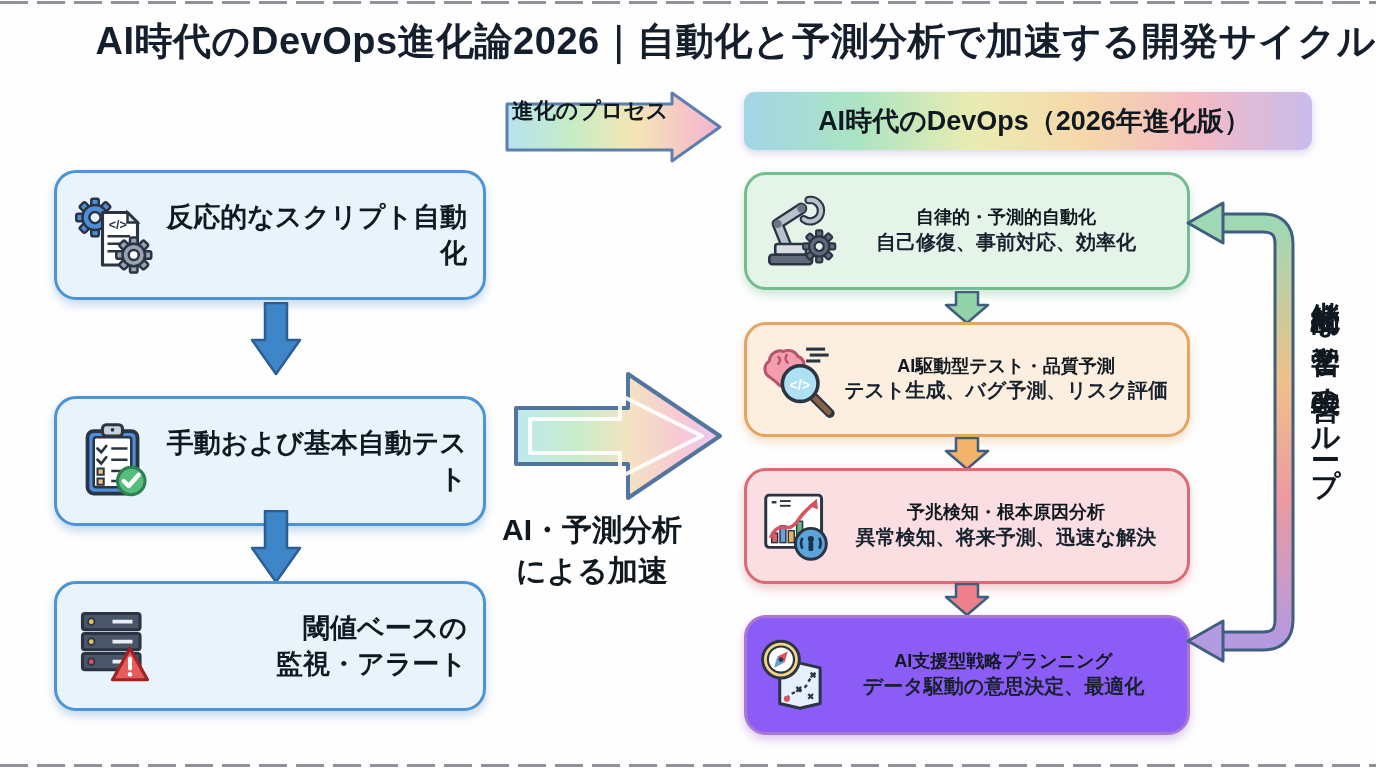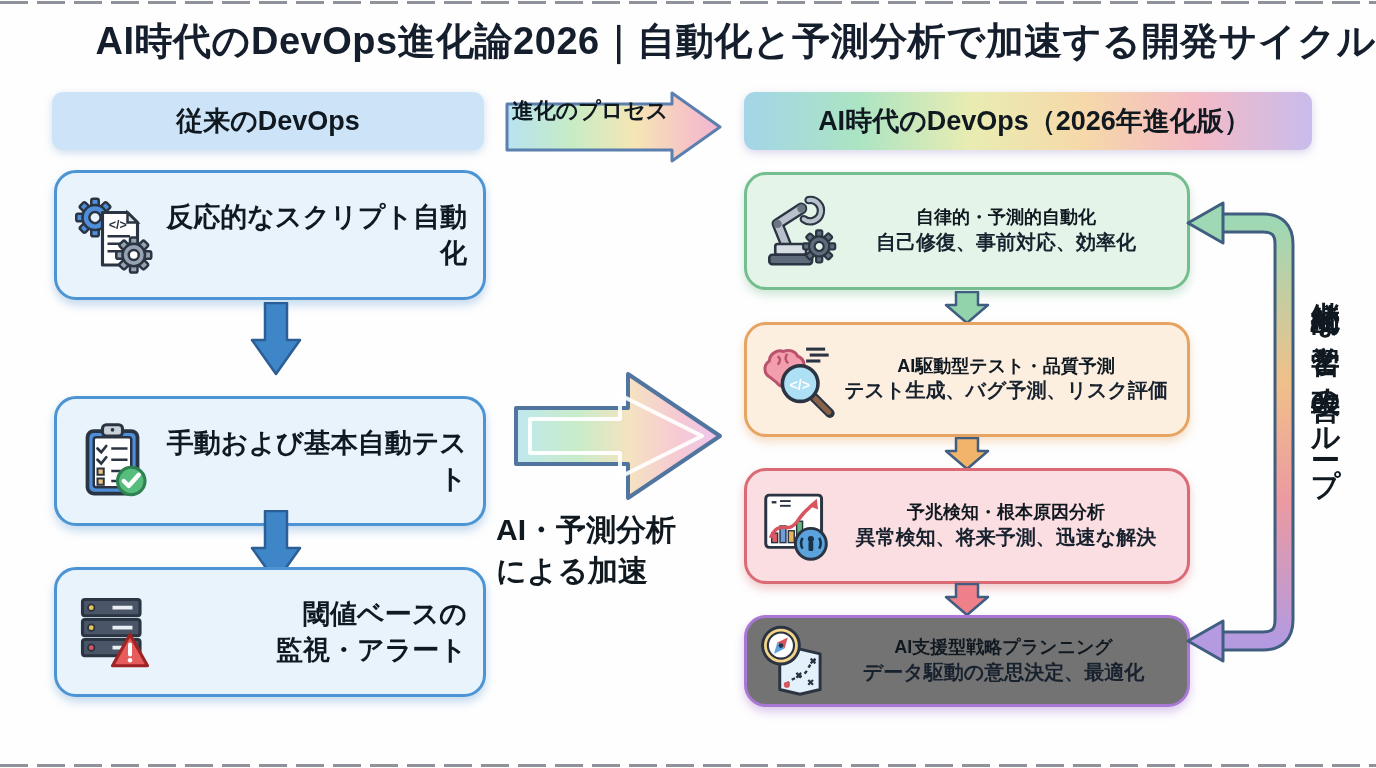--- a/index.html
+++ b/index.html
@@ -38,45 +38,42 @@
 
   .rbox { position:absolute; left:744px; width:446px; border-radius:22px;
     display:flex; align-items:center; padding:0 12px 0 14px; }
   .rbox .icon { width:76px; height:76px; flex:0 0 76px; }
   .rbox .txt { flex:1; text-align:center; }
   .rbox .t1 { font-size:18px; font-weight:800; color:#101820; line-height:1.25; }
   .rbox .t2 { font-size:20px; font-weight:700; color:#18222e; }
   .rbox-green  { top:172px; height:118px; background:#e4f4e8; border:3.5px solid #74bd8e; box-shadow:0 5px 10px rgba(116,189,142,.35); }
   .rbox-orange { top:322px; height:115px; background:#fcefe0; border:3.5px solid #e5a462; box-shadow:0 5px 10px rgba(229,164,98,.35); }
   .rbox-red    { top:468px; height:116px; background:#fadee1; border:3.5px solid #da6a74; box-shadow:0 5px 10px rgba(218,106,116,.35); }
-  .rbox-purple { top:615px; height:92px; background:#737373; border:3.5px solid #a978d5; box-shadow:0 5px 10px rgba(169,120,213,.4);padding-left:9px; }
+  .rbox-purple { top:615px; height:120px; background:#8b5cf6; border:3.5px solid #a978d5; box-shadow:0 5px 10px rgba(169,120,213,.4);padding-left:9px; }
 
   .dn-arrow { position:absolute; }
   .big-arrow { position:absolute; left:508px; top:366px; width:222px; height:140px; }
-  .accel { position:absolute; left:496px; top:510px; width:240px; 
+  .accel { position:absolute; left:472px; top:510px; width:240px; text-align:center;
     font-size:30px; font-weight:900; color:#101820; line-height:1.35; }
 
   .loop-svg { position:absolute; left:1185px; top:195px; width:120px; height:478px; }
   .loop-label { position:absolute; left:1306px; top:278px; height:400px;
     writing-mode:vertical-rl; text-orientation:mixed;
     font-size:29px; font-weight:800; color:#101820; letter-spacing:3px; }
 </style>
 </head>
 <body>
 
 <div class="canvas">
 
   <div class="edge-line edge-top"></div>
   <div class="edge-line edge-bottom"></div>
 
   <div class="title">AI時代のDevOps進化論2026｜自動化と予測分析で加速する開発サイクル</div>
 
-  <div class="hdr hdr-left">
-    <span>従来のDevOps</span>
-  </div>
 
   <svg class="proc-arrow" viewBox="0 0 220 74">
     <defs>
       <linearGradient id="pg" x1="0" y1="0" x2="1" y2="0">
         <stop offset="0" stop-color="#b8e2f0"></stop>
           <stop offset=".3" stop-color="#c6ecc6"></stop>
         <stop offset=".6" stop-color="#f5e6b4"></stop>
           <stop offset=".85" stop-color="#f6c4c6"></stop>
         <stop offset="1" stop-color="#f0b6d2"></stop>
       </linearGradient>
@@ -150,21 +147,21 @@
       <circle cx="45" cy="48" r="11" fill="#57bd7d" stroke="#2e8252" stroke-width="2.5"></circle>
       <path d="M39,48 l4,4 l8,-9" fill="none" stroke="#ffffff" stroke-width="3.5" stroke-linecap="round" stroke-linejoin="round"></path>
     </svg>
     <div class="lab">手動および基本自動テスト</div>
   </div>
 
   <svg class="dn-arrow" style="left:248px;top:510px" width="56" height="74" viewBox="0 0 56 74">
     <polygon points="17,1 39,1 39,38 52,38 28,72 4,38 17,38" fill="#3f86c9" stroke="#2a5e94" stroke-width="2.5" stroke-linejoin="round"></polygon>
   </svg>
 
-  <div class="lbox" style="top:567px">
+  <div class="lbox" style="top:581px">
     <svg class="icon" viewBox="0 0 64 64">
       <g stroke="#2b3442" stroke-width="2.5">
         <rect x="6" y="6" width="46" height="13" rx="2" fill="#4a5568"></rect>
         <rect x="6" y="22" width="46" height="13" rx="2" fill="#4a5568"></rect>
         <rect x="6" y="38" width="46" height="13" rx="2" fill="#4a5568"></rect>
       </g>
       <circle cx="13" cy="12.5" r="2.6" fill="#e8c65a" stroke="#2b3442" stroke-width="1.4"></circle>
       <circle cx="13" cy="28.5" r="2.6" fill="#e8c65a" stroke="#2b3442" stroke-width="1.4"></circle>
       <circle cx="13" cy="44.5" r="2.6" fill="#d85560" stroke="#2b3442" stroke-width="1.4"></circle>
       <line x1="30" y1="12.5" x2="46" y2="12.5" stroke="#e8eef4" stroke-width="3"></line>

